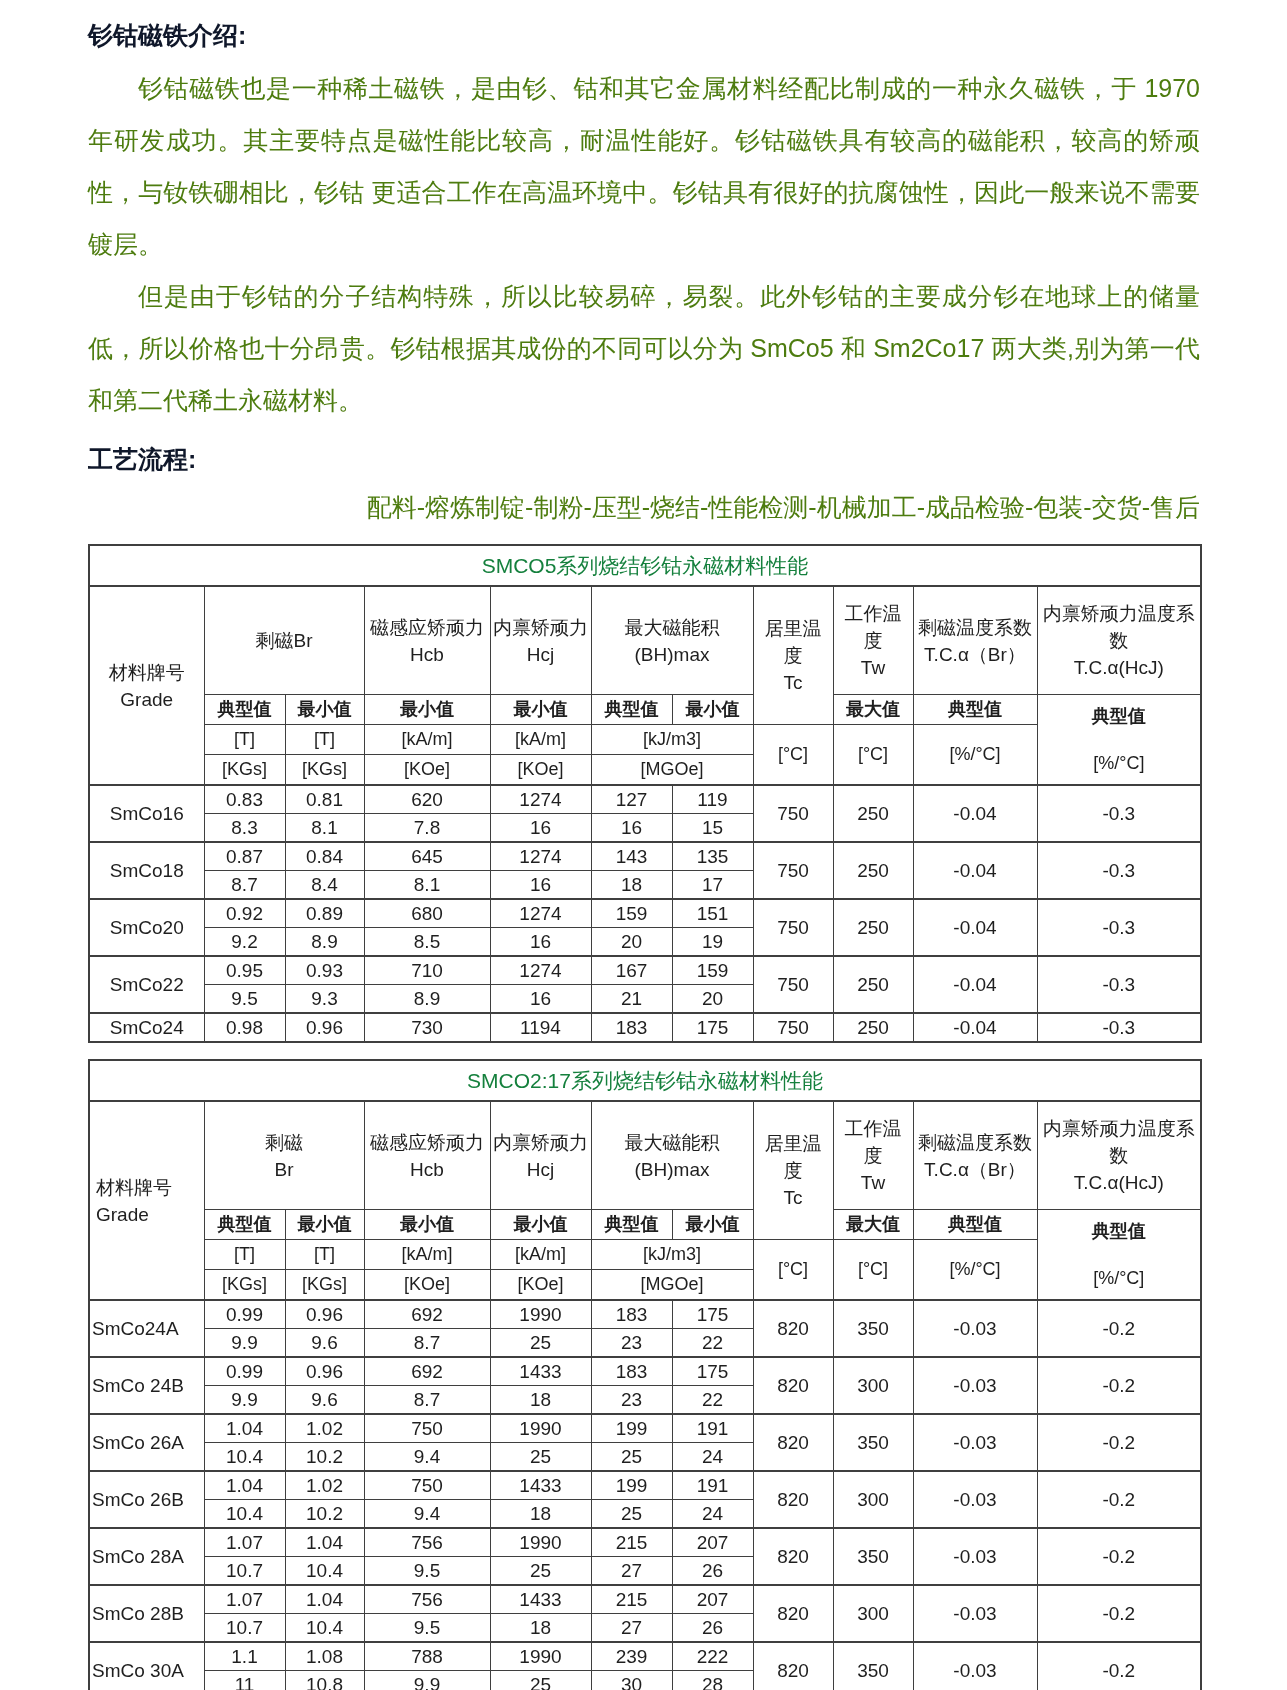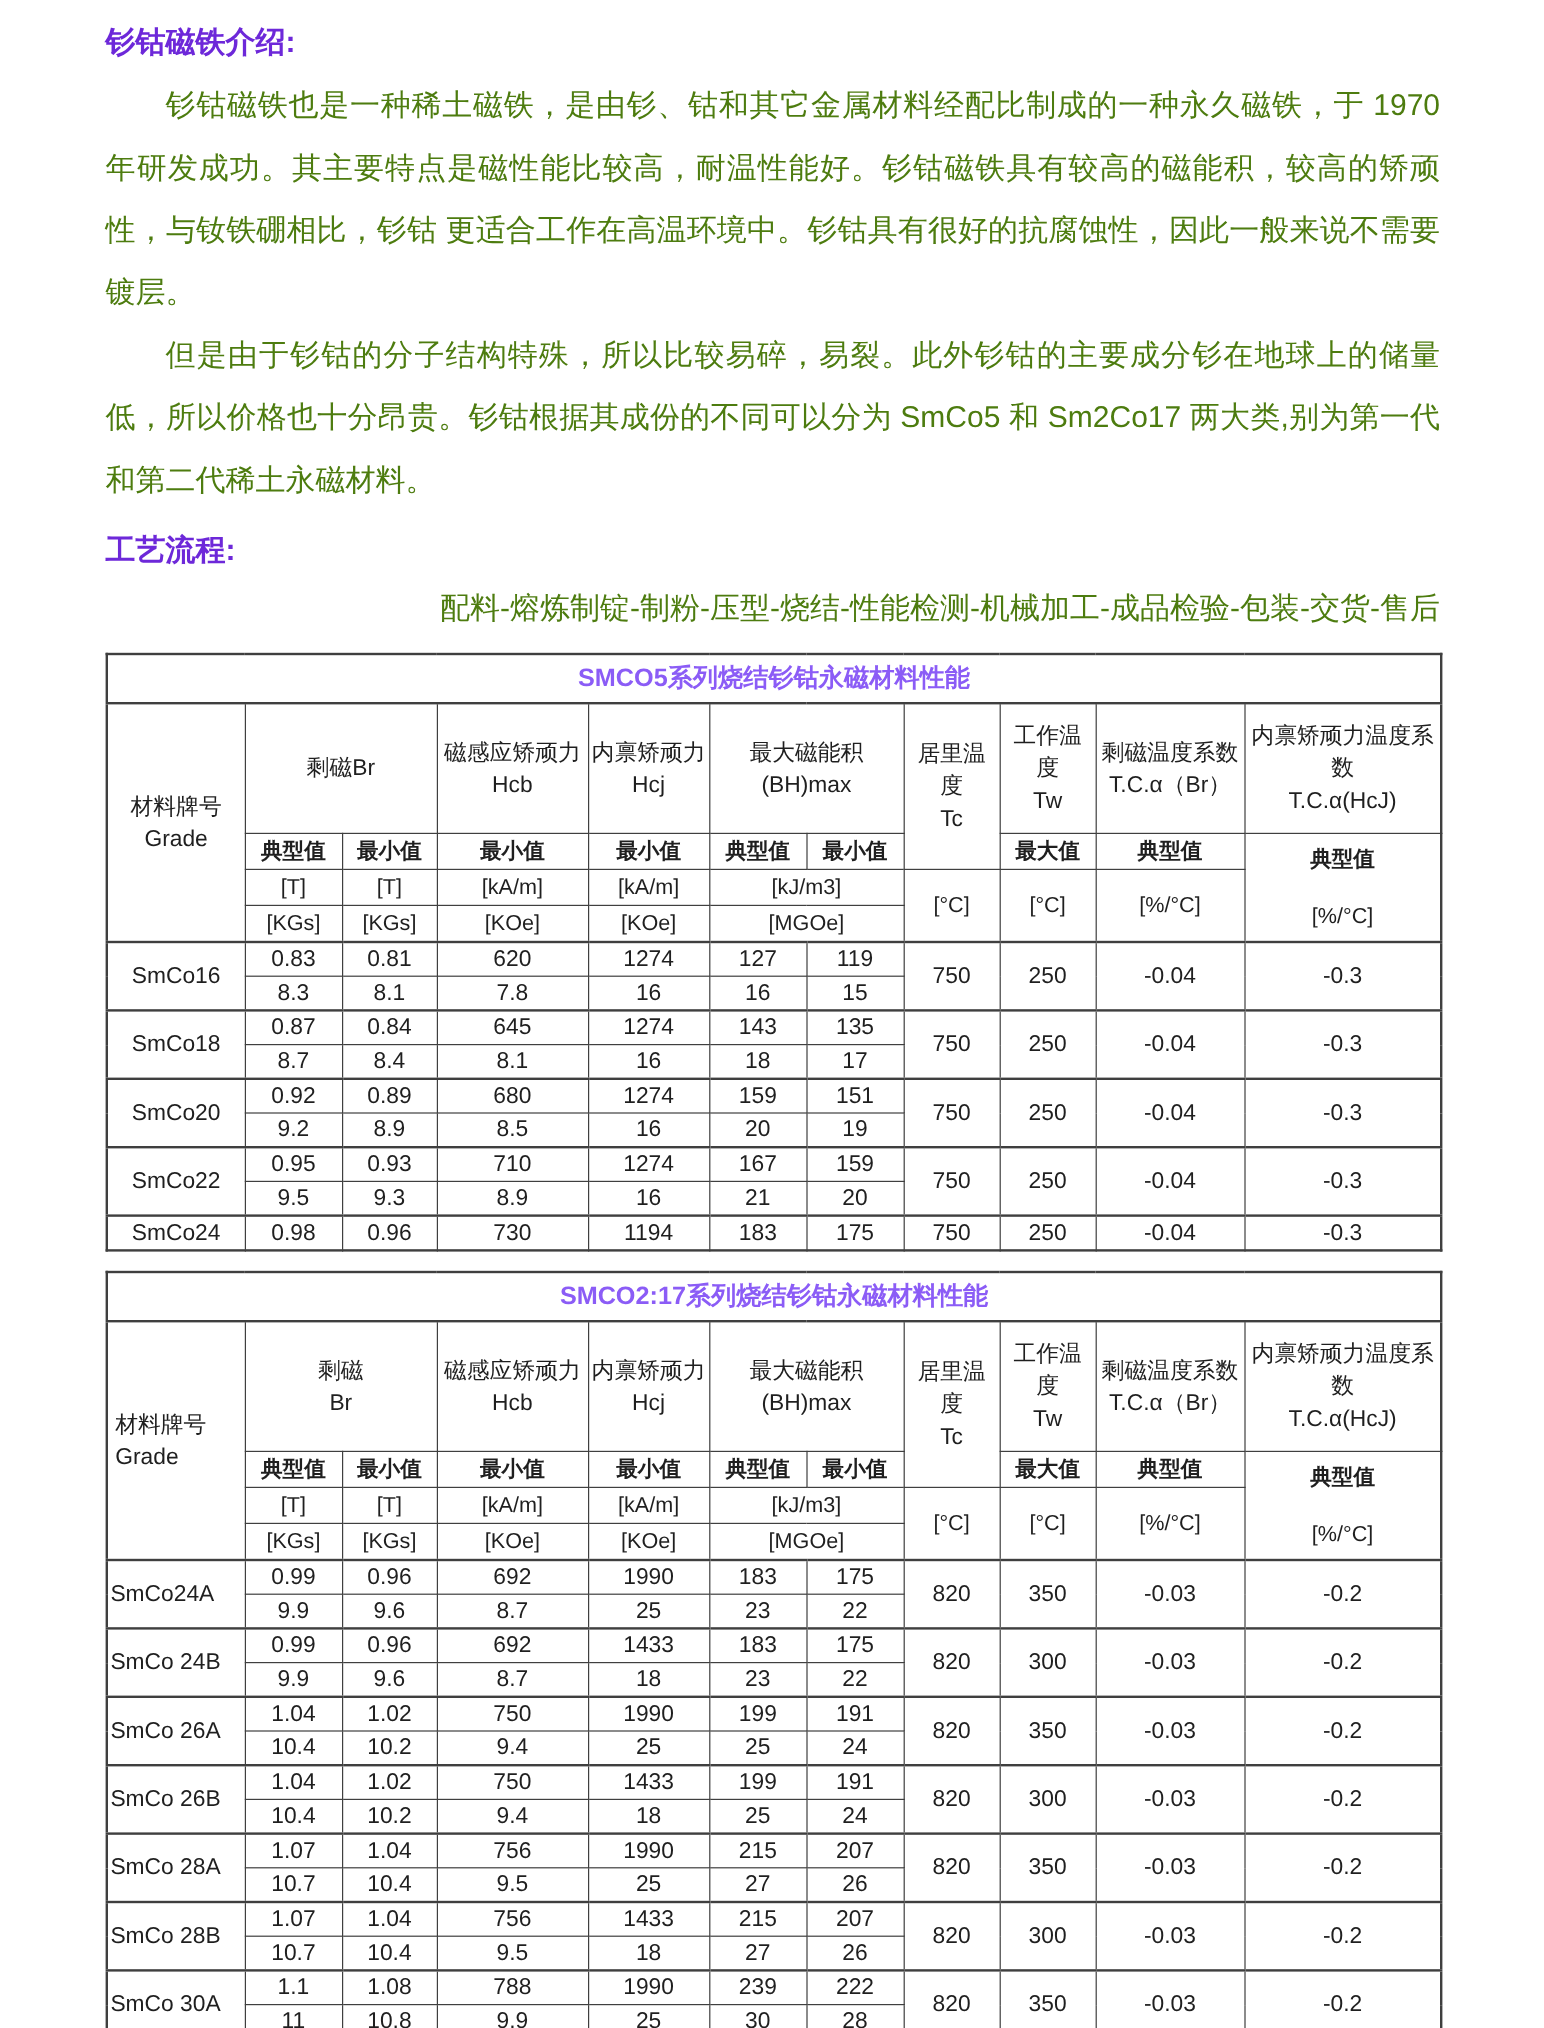--- a/index.html
+++ b/index.html
@@ -7,21 +7,21 @@
   body {
     width: 1287px;
     font-family: "Liberation Sans", "DejaVu Sans", sans-serif;
     -webkit-font-smoothing: antialiased;
   }
   .page { padding: 14px 87px 10px 88px; }
 
   .hd {
     font-size: 25px;
     font-weight: bold;
-    color: #6d28d9;
+    color: #0f172a;
     margin: 4px 0 10px 0;
     line-height: 34px;
   }
   .para {
     font-size: 25px;
     color: #4d7c0f;
     line-height: 52px;
     text-align: justify;
     margin: 0;
     text-indent: 2em;
@@ -46,22 +46,22 @@
     border: 1px solid #3f3f3f;
     text-align: center;
     vertical-align: middle;
     padding: 2px 2px;
     font-size: 19px;
     line-height: 23px;
     overflow: hidden;
   }
   table.prop td.title {
     font-size: 21px;
-    font-weight: bold;
-    color: #8b5cf6;
+    font-weight: normal;
+    color: #15803d;
     padding: 8px 0;
     border-bottom: 2px solid #3f3f3f;
   }
   table.prop td.colhead { padding: 13px 2px; line-height: 27px; }
   table.prop td.sub { font-weight: bold; font-size: 18px; padding: 3px 10px; }
   table.prop td.unit { font-size: 18px; padding: 3px 2px; }
   table.prop td.merged { vertical-align: middle; border-radius: 21px; }
   table.prop td.merged .gap { height: 24px; }
   table.prop td.merged .unit-in { font-weight: normal; font-size: 18px; }
   table.prop tr.grp > td { border-top: 2px solid #3f3f3f; }

